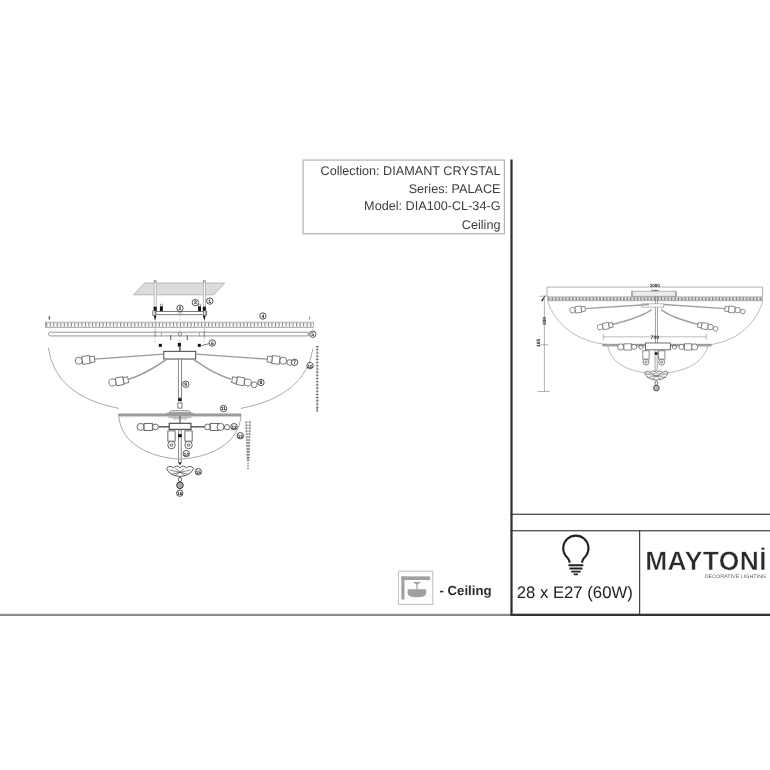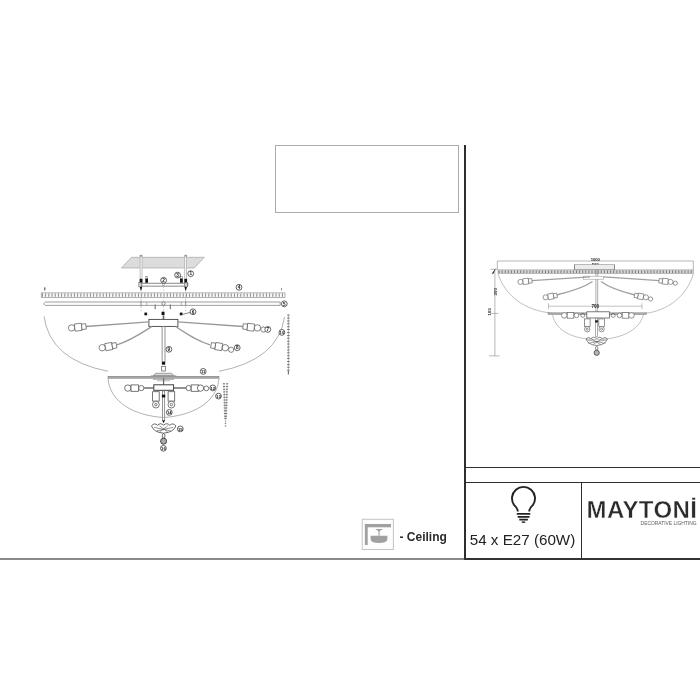--- a/index.html
+++ b/index.html
@@ -6,34 +6,36 @@
   #page{position:relative;width:700px;height:700px;background:#ffffff;overflow:hidden;
         font-family:"Liberation Sans", sans-serif;}
   .abs{position:absolute;}
 </style>
 </head>
 <body>
 <div id="page">
 
 <div class="abs" style="left:275px;top:145px;width:182px;height:66px;border:1px solid #ababab;"></div>
 
+<div class="abs" style="left:275px;top:148px;width:180px;text-align:right;font-size:11.5px;line-height:16.2px;color:#3d3d3d;">
+Collection: DIAMANT CRYSTAL<br>Series: PALACE<br>Model: DIA100-CL-34-G<br>Ceiling</div>
 
 <div class="abs" style="left:464.3px;top:144.9px;width:1.7px;height:414.5px;background:#2e2e2e;"></div>
 
 <div class="abs" style="left:464.3px;top:466.8px;width:235.7px;height:1.4px;background:#2e2e2e;"></div>
 
 <div class="abs" style="left:464.3px;top:481.6px;width:235.7px;height:1.5px;background:#2e2e2e;"></div>
 
 <div class="abs" style="left:580.6px;top:481.6px;width:1.7px;height:77.4px;background:#2e2e2e;"></div>
 
 <div class="abs" style="left:0px;top:558.3px;width:700px;height:1.3px;background:#8a8a8a;"></div>
 
 <div class="abs" style="left:464.3px;top:558px;width:235.7px;height:1.8px;background:#333;"></div>
 
-<div class="abs" style="left:464px;top:531px;width:117px;text-align:center;font-size:15.2px;color:#222;">54 x E27 (60W)</div>
+<div class="abs" style="left:464px;top:531px;width:117px;text-align:center;font-size:15.2px;color:#222;">28 x E27 (60W)</div>
 
 <div class="abs" style="left:399.5px;top:529.5px;font-size:12px;color:#2b2b2b;font-weight:bold;">- Ceiling</div>
 
 <svg class="abs" style="left:0;top:0" width="700" height="700" viewBox="0 0 700 700">
 
 <polygon points="121.4,268 194.3,268 204.3,257.3 131.4,257.3" fill="#dcdcdc" stroke="#9a9a9a" stroke-width="0.6"></polygon>
 
 <g>
 <rect x="140.1" y="255.4" width="1.9" height="31.4" fill="#fff" stroke="#999" stroke-width="0.6"></rect>
 <rect x="139.7" y="278.8" width="2.7" height="3.9" fill="#111"></rect>

